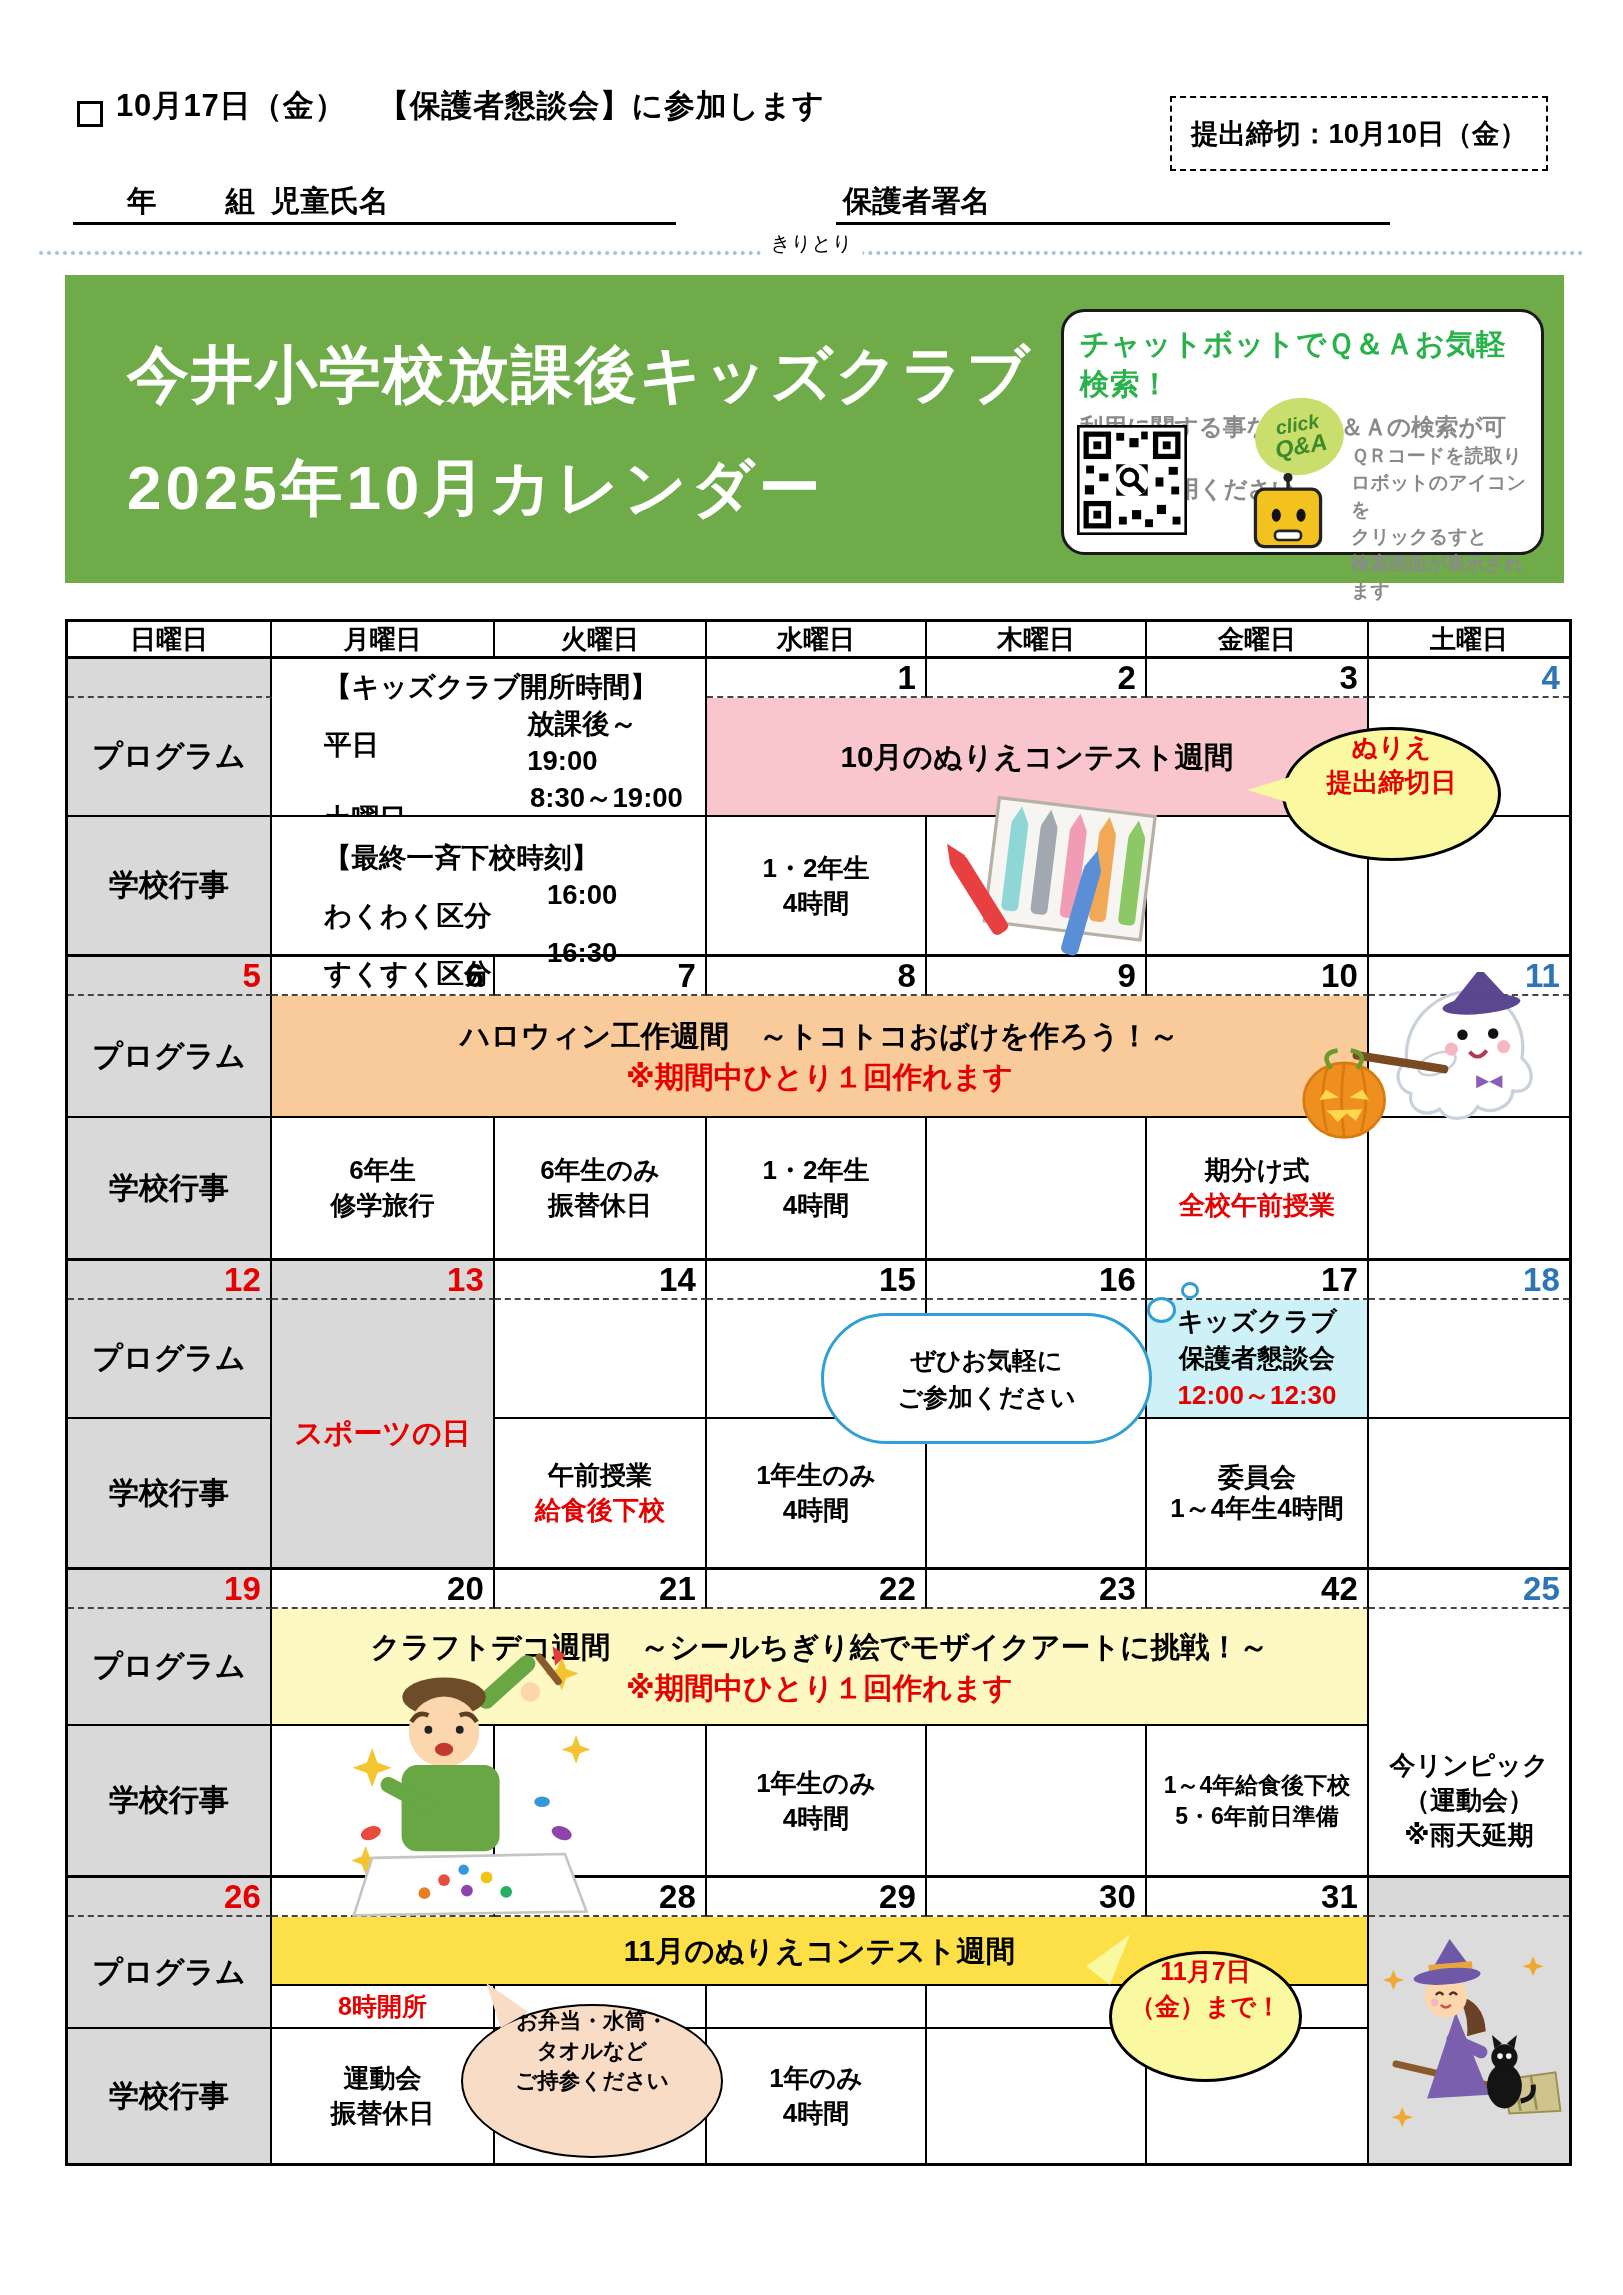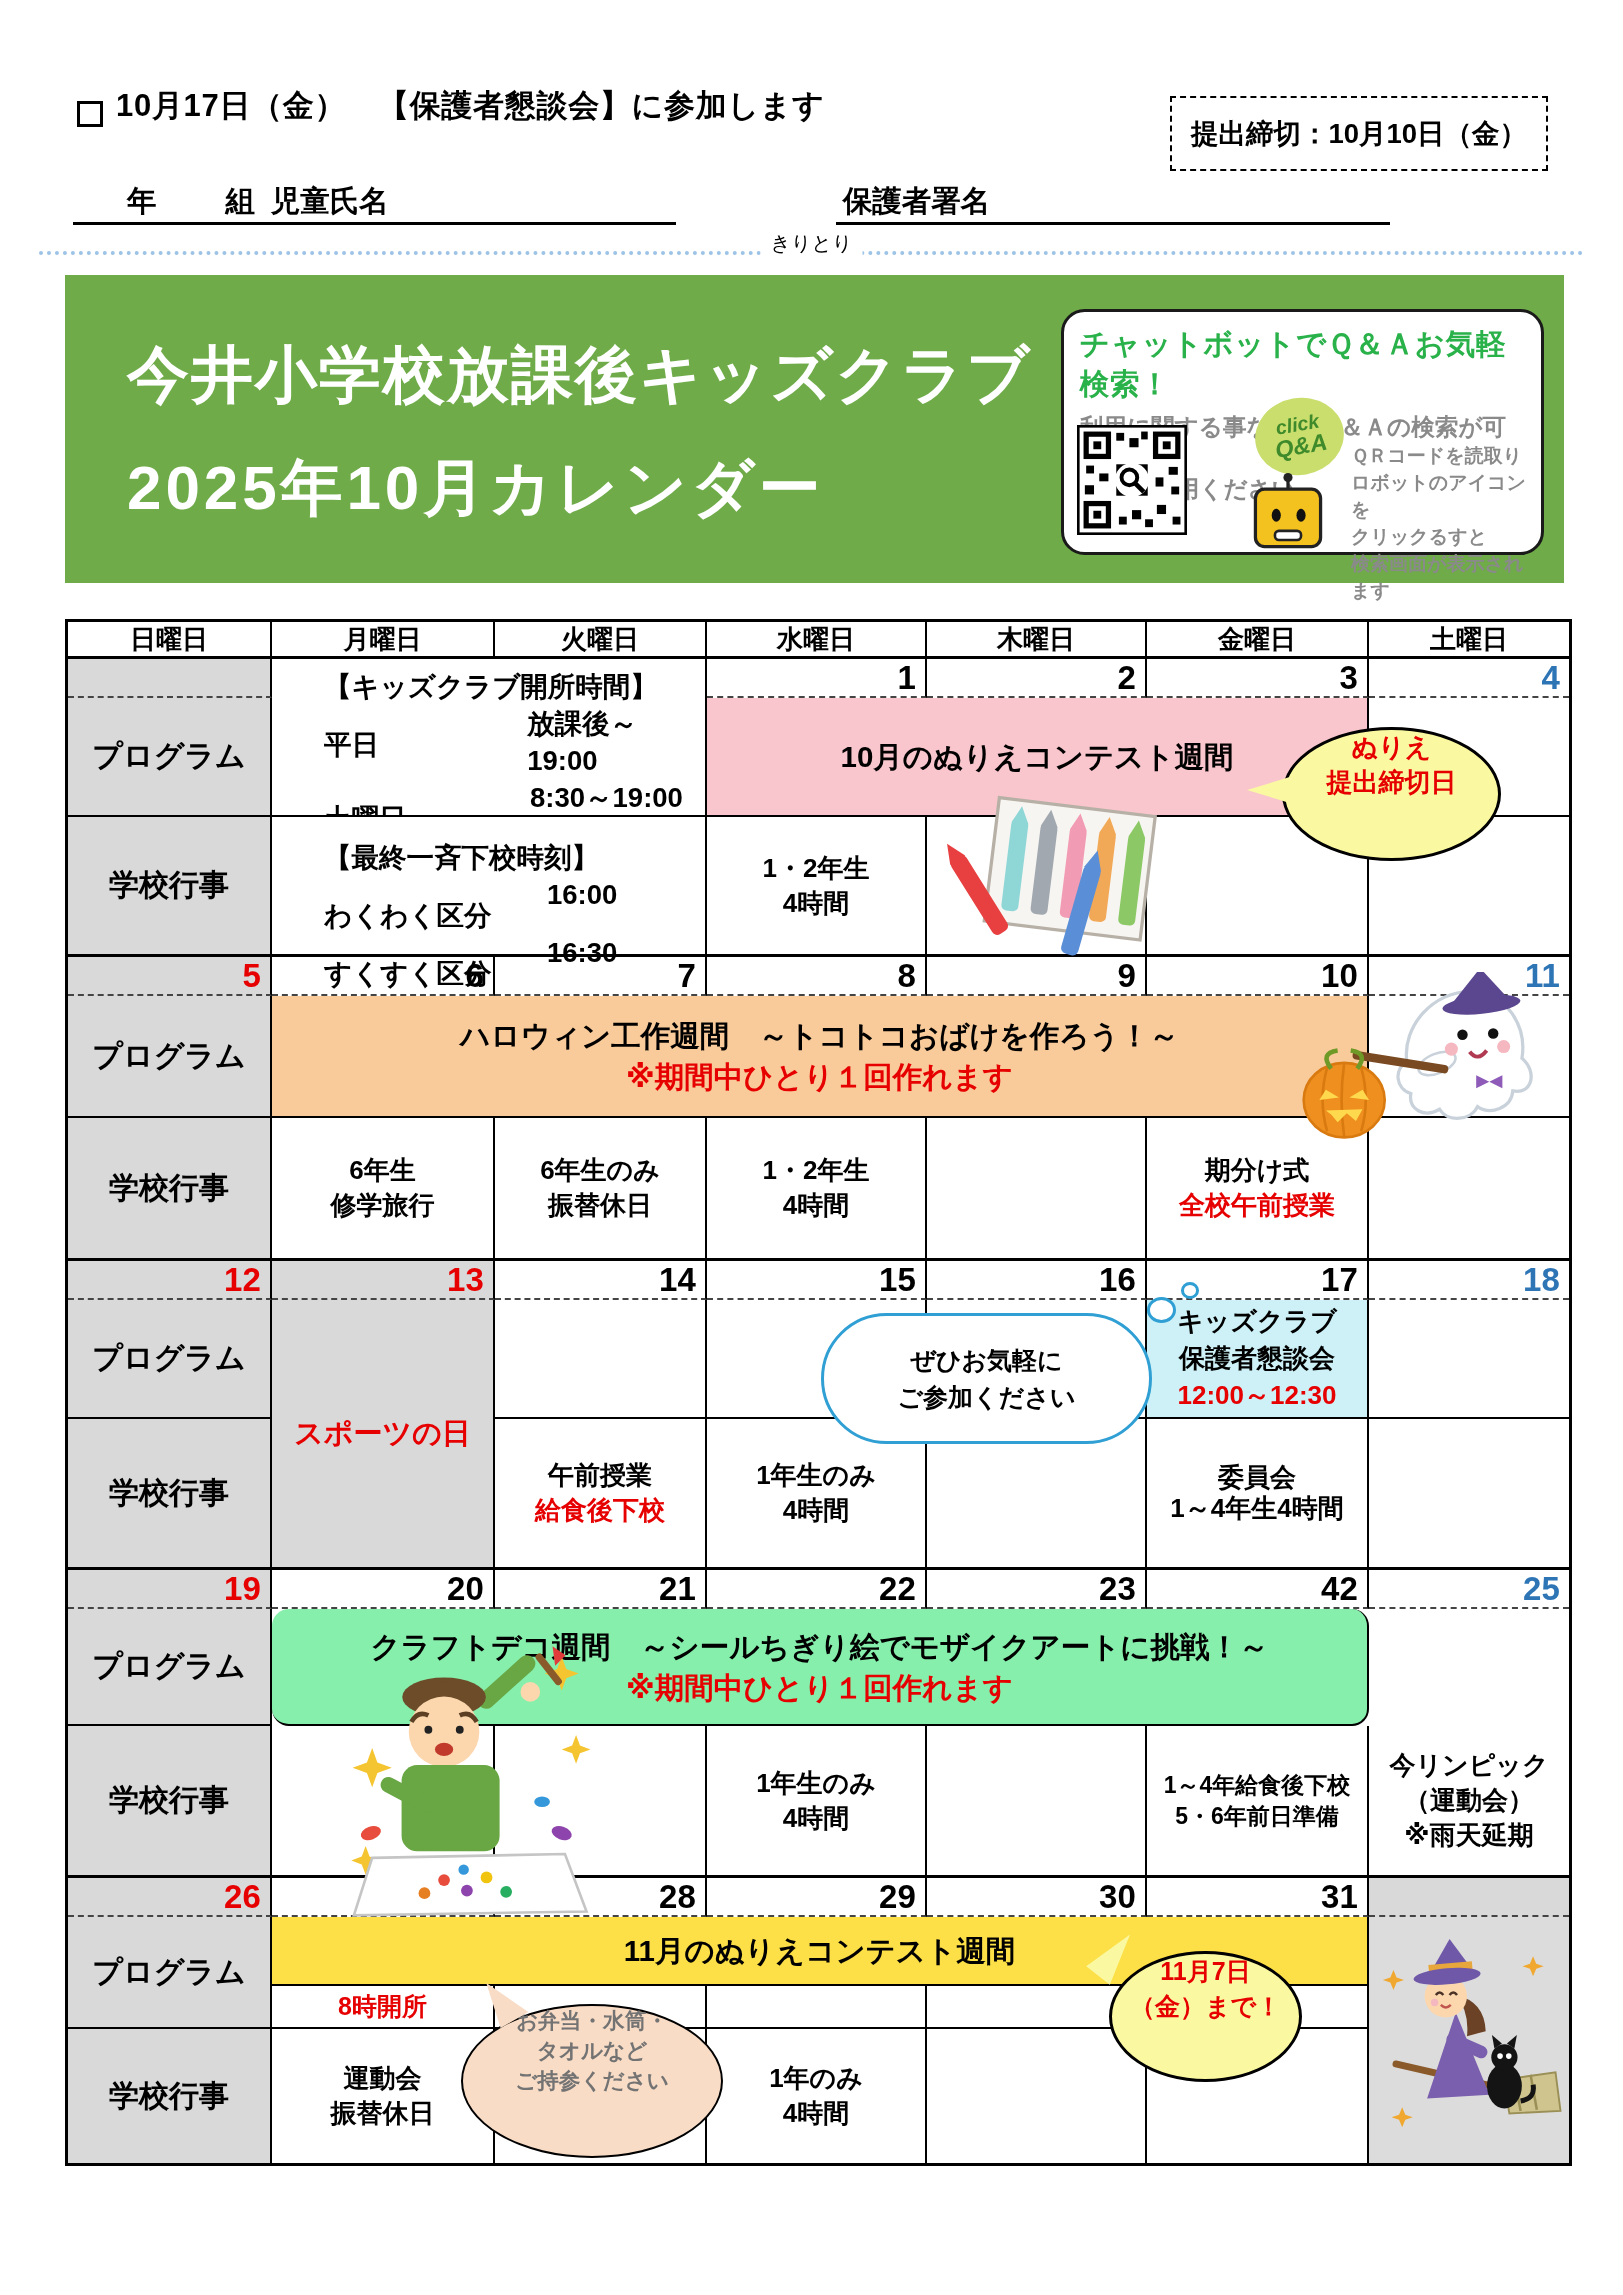--- a/index.html
+++ b/index.html
@@ -63,37 +63,37 @@
   .g  { background:#d9d9d9; }
   .hd { border-bottom:3.9px solid #000; display:flex; align-items:center; justify-content:center; font-size:26px; }
   .dt { display:flex; justify-content:flex-end; align-items:flex-start; padding:0 9.2px 0 0; font-size:33px; line-height:38px; }
   .rdd { color:#e60000; } .bld { color:#2e75b6; }
   .lbl { display:flex; align-items:center; justify-content:center; font-size:30px; }
   .txt { display:flex; flex-direction:column; align-items:center; justify-content:center; font-size:26px; line-height:35px; text-align:center; }
   .sm  { font-size:23px; line-height:31px; }
   .rd  { color:#e60000; }
   .band { display:flex; flex-direction:column; align-items:center; justify-content:center; font-size:29.5px; line-height:41px; text-align:center; }
   .pink { background:#f8c6cc; } .orange { background:#f9cb9a; }
-  .cyan { background:#cdf1f6; } .magenta { background:#86efac;border-radius:17px; }
+  .cyan { background:#cdf1f6; } .magenta { background:#fef9c3; }
   .green { background:#fde047; }
   .holiday { display:flex; align-items:center; justify-content:center; font-size:29px; color:#e60000; }
   .opencell { padding:9.2px 0 0 52px; font-size:27.5px; line-height:37px; background:#fff; }
   .openrow { display:flex; } .openrow .k { width:206px;margin-top:21px; } 
   .dis { padding-top:22px; }
 
   
   .balloon {
     position:absolute; border:3.3px solid #000; border-radius:50%;
     display:flex; flex-direction:column; align-items:center; justify-content:flex-start;
     text-align:center; z-index:6;
   }
   .b-yellow { background:#faf8a0; }
   .b-peach  { background:#f8dcc6; }
   .balloon .l { font-size:26px; line-height:35px; color:#e60000; }
-  .b-peach .l { color:#737373; font-size:21.6px; line-height:30px; }
+  .b-peach .l { color:#000000; font-size:21.6px; line-height:30px; }
   .tail { position:absolute; width:0; height:0; z-index:5; }
   .cloud {
     position:absolute; background:#fff; border:3.9px solid #2f9fd4; border-radius:79px;
     display:flex; flex-direction:column; align-items:center; justify-content:center;
     font-size:25px; line-height:37px; z-index:6; text-align:center;
   }
   .puff { position:absolute; background:#fff; border:3.9px solid #2f9fd4; border-radius:50%; z-index:6; }
   .illus { position:absolute; z-index:4; }
   .witchwrap { display:flex; align-items:center; justify-content:center; height:100%; }
 </style>

